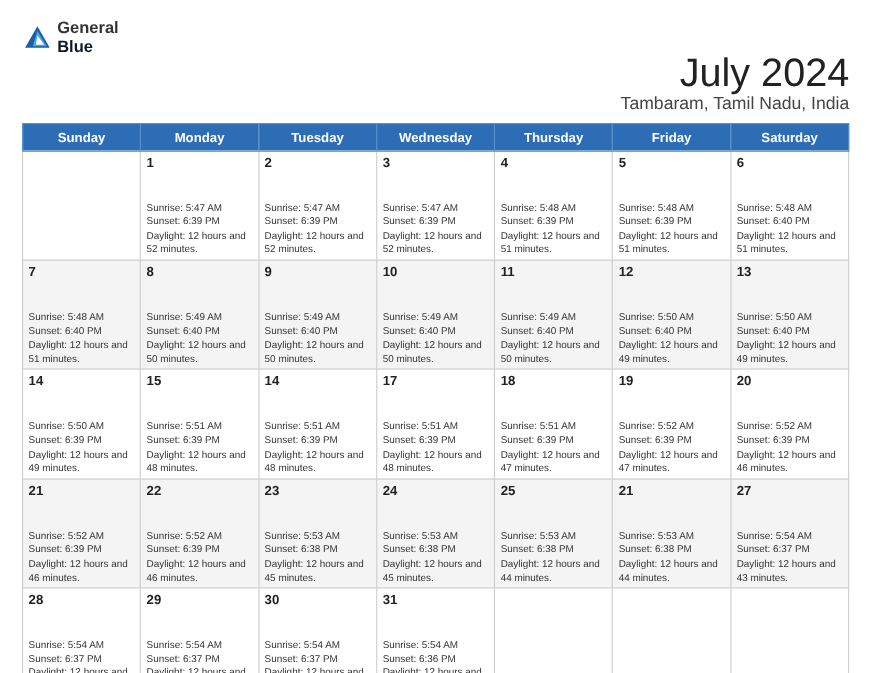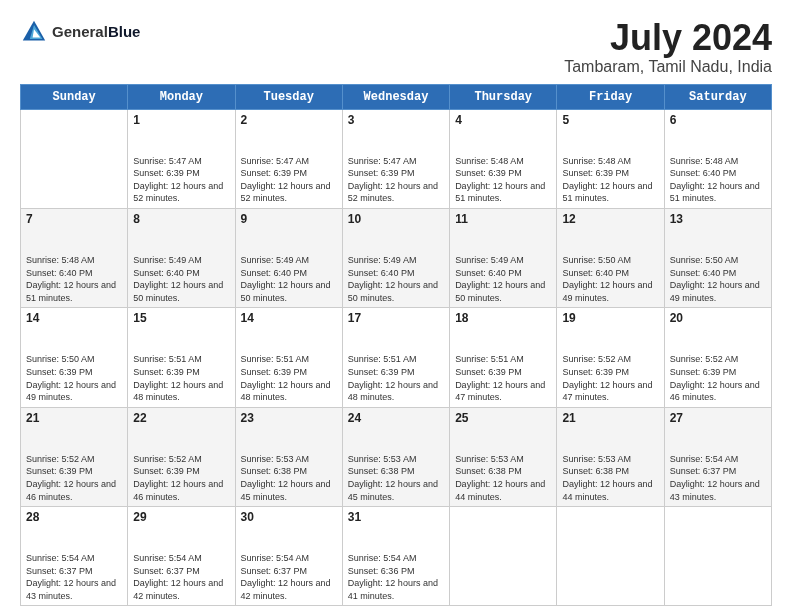--- a/index.html
+++ b/index.html
@@ -23,21 +23,21 @@
       align-items: flex-start;
       margin-bottom: 8px;
     }
     .logo {
       display: flex;
       align-items: center;
       gap: 4px;
     }
     .logo-text {
       display: flex;
-      flex-direction: row;
+      flex-direction: column;
       line-height: 1.1;
     }
     .logo-general {
       font-size: 15px;
       font-weight: bold;
       color: #333;
     }
     .logo-blue {
       font-size: 15px;
       font-weight: bold;
@@ -45,23 +45,24 @@
     }
     .logo-icon {
       width: 28px;
       height: 28px;
     }
     .title-block {
       text-align: right;
     }
     .main-title {
       font-size: 36px;
-      font-weight: bold;
+      font-weight: normal;
       color: #222;
       line-height: 1.1;
+      margin-top: 28px;
     }
     .subtitle {
       font-size: 16px;
       color: #444;
       margin-left: 40px;
     }
     .calendar {
       flex: 1;
       border: 1px solid #ccc;
       border-collapse: collapse;
@@ -69,21 +70,20 @@
       table-layout: fixed;
     }
     .calendar th {
       background: #2d6db5;
       color: #fff;
       font-size: 12px;
       font-weight: bold;
       text-align: center;
       padding: 5px 2px;
       border: 1px solid #5590cc;
-      font-family: Liberation Mono, monospace;
     }
     .calendar td {
       vertical-align: top;
       border: 1px solid #ccc;
       padding: 3px 5px;
       font-size: 9.5px;
       color: #333;
       height: 88px;
     }
     .day-number {

